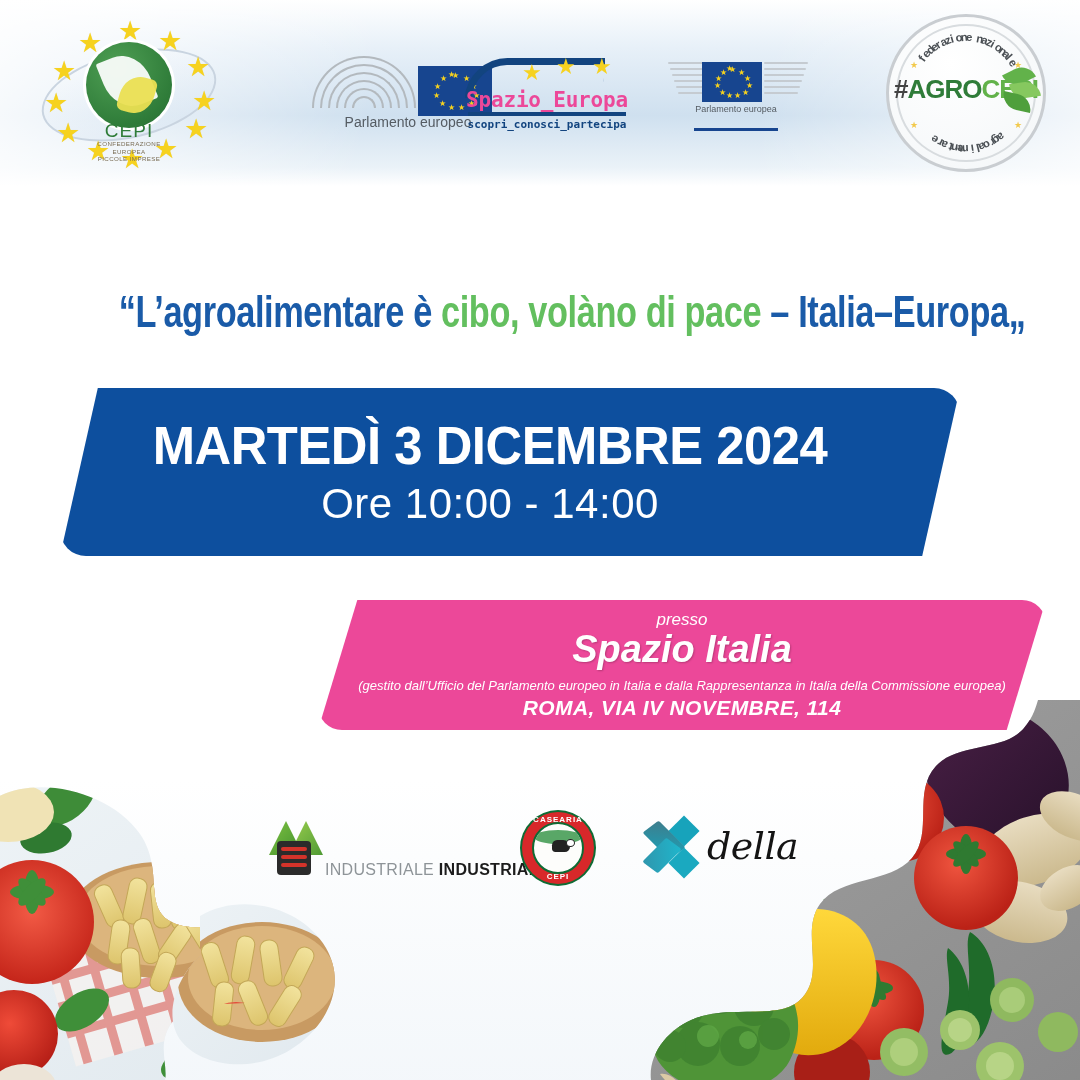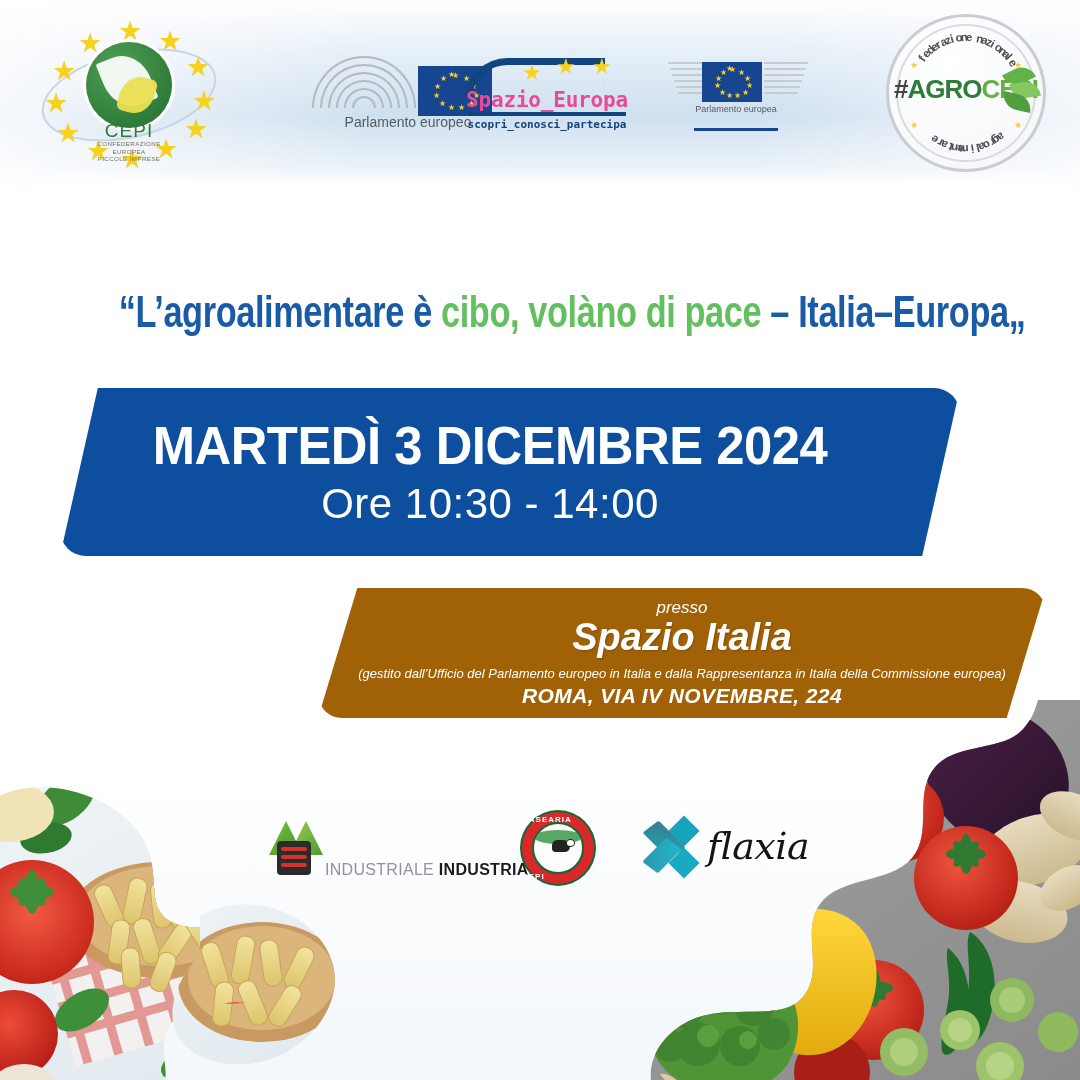--- a/index.html
+++ b/index.html
@@ -191,22 +191,22 @@
     transform:scaleX(.94); white-space:nowrap;
   }
   .dateblock .d2 {
     position:absolute; left:0; top:92px; width:860px; text-align:center;
     color:#ffffff; font-weight:400; font-size:42px; letter-spacing:.5px;
     white-space:nowrap;
   }
 
   
   .venue {
-    position:absolute; left:318px; top:588px; width:728px; height:130px;
-    background:#a16207;
+    position:absolute; left:318px; top:600px; width:728px; height:130px;
+    background:#ec4899;
     border-radius:24px;
     -webkit-clip-path: polygon(5.4% 0%, 100% 0%, 94.6% 100%, 0% 100%);
     clip-path: polygon(5.4% 0%, 100% 0%, 94.6% 100%, 0% 100%);
   }
   .venue .v0 {
     position:absolute; left:0; top:10px; width:728px; text-align:center;
     color:#ffffff; font-style:italic; font-size:17px;
   }
   .venue .v1 {
     position:absolute; left:0; top:28px; width:728px; text-align:center;
@@ -270,21 +270,21 @@
   }
   .lanza .inner {
     position:absolute; left:10px; top:10px; right:10px; bottom:10px;
     border-radius:50%; background:#fdfdfb; border:2px solid #0e6b34;
     overflow:hidden;
   }
   .lanza .inner .grass { position:absolute; left:0; top:6px; width:100%; height:14px; background:#2f9142; opacity:.8; border-radius:50%; }
   .lanza .inner .cow { position:absolute; left:18px; top:16px; width:18px; height:12px; background:#222; border-radius:6px 8px 6px 4px; }
   .lanza .inner .cowh { position:absolute; left:32px; top:15px; width:9px; height:8px; background:#fff; border:1.5px solid #222; border-radius:50%; }
   .lanza .t1, .lanza .t2 {
-    position:absolute; left:0; width:72px; text-align:left; color:#ffffff;
+    position:absolute; left:0; width:72px; text-align:center; color:#ffffff;
     font-weight:bold; font-size:8px; letter-spacing:1px;
   }
   .lanza .t1 { top:3px; }
   .lanza .t2 { bottom:3px; }
 
   
   .flaxia { position:relative; width:172px; height:64px; }
   .flaxia .x { position:absolute; left:0; top:4px; width:58px; height:56px; }
   .flaxia .dm { position:absolute; width:22px; height:22px; transform:rotate(45deg); }
   .flaxia .bar {
@@ -483,28 +483,28 @@
         <div class="lf" style="left:0px;top:28px;transform:rotate(12deg);background:#4f9f3c;"></div>
       </div>
     </div>
   </div>
 
 
   <div class="tagline"><span class="q">“</span><span class="blue">L’agroalimentare è </span><span class="green">cibo, volàno di pace</span><span class="blue"> – Italia–Europa</span><span class="q">„</span></div>
 
   <div class="dateblock">
     <div class="d1">MARTEDÌ 3 DICEMBRE 2024</div>
-    <div class="d2">Ore 10:30 - 14:00</div>
+    <div class="d2">Ore 10:00 - 14:00</div>
   </div>
 
   <div class="venue">
     <div class="v0">presso</div>
     <div class="v1">Spazio Italia</div>
     <div class="v2">(gestito dall’Ufficio del Parlamento europeo in Italia e dalla Rappresentanza in Italia della Commissione europea)</div>
-    <div class="v3">ROMA, VIA IV NOVEMBRE, 224</div>
+    <div class="v3">ROMA, VIA IV NOVEMBRE, 114</div>
   </div>
 
   <div class="foodL">
     <svg width="560" height="348" viewBox="0 0 560 348" xmlns="http://www.w3.org/2000/svg">
       <defs>
         <clipPath id="clipL">
           <path d="M0,60 C40,30 120,48 150,92 C176,130 150,168 186,182
                    C222,196 268,160 300,176 C330,190 318,236 290,252
                    C258,270 210,252 186,276 C160,302 186,332 170,348
                    L0,348 Z"></path>
@@ -767,18 +767,18 @@
       <div class="t2">CEPI</div>
     </div>
 
     <div class="flaxia">
       <div class="x">
         <div class="dm" style="left:30px;top:0px;background:#17a3bb;"></div>
         <div class="dm" style="left:30px;top:32px;background:#1aa9c0;"></div>
         <div class="bar"></div>
         <div class="bar2"></div>
       </div>
-      <div class="name">flaxia</div>
+      <div class="name">della</div>
     </div>
 
   </div>
 
 </div>
 
 </body></html>

